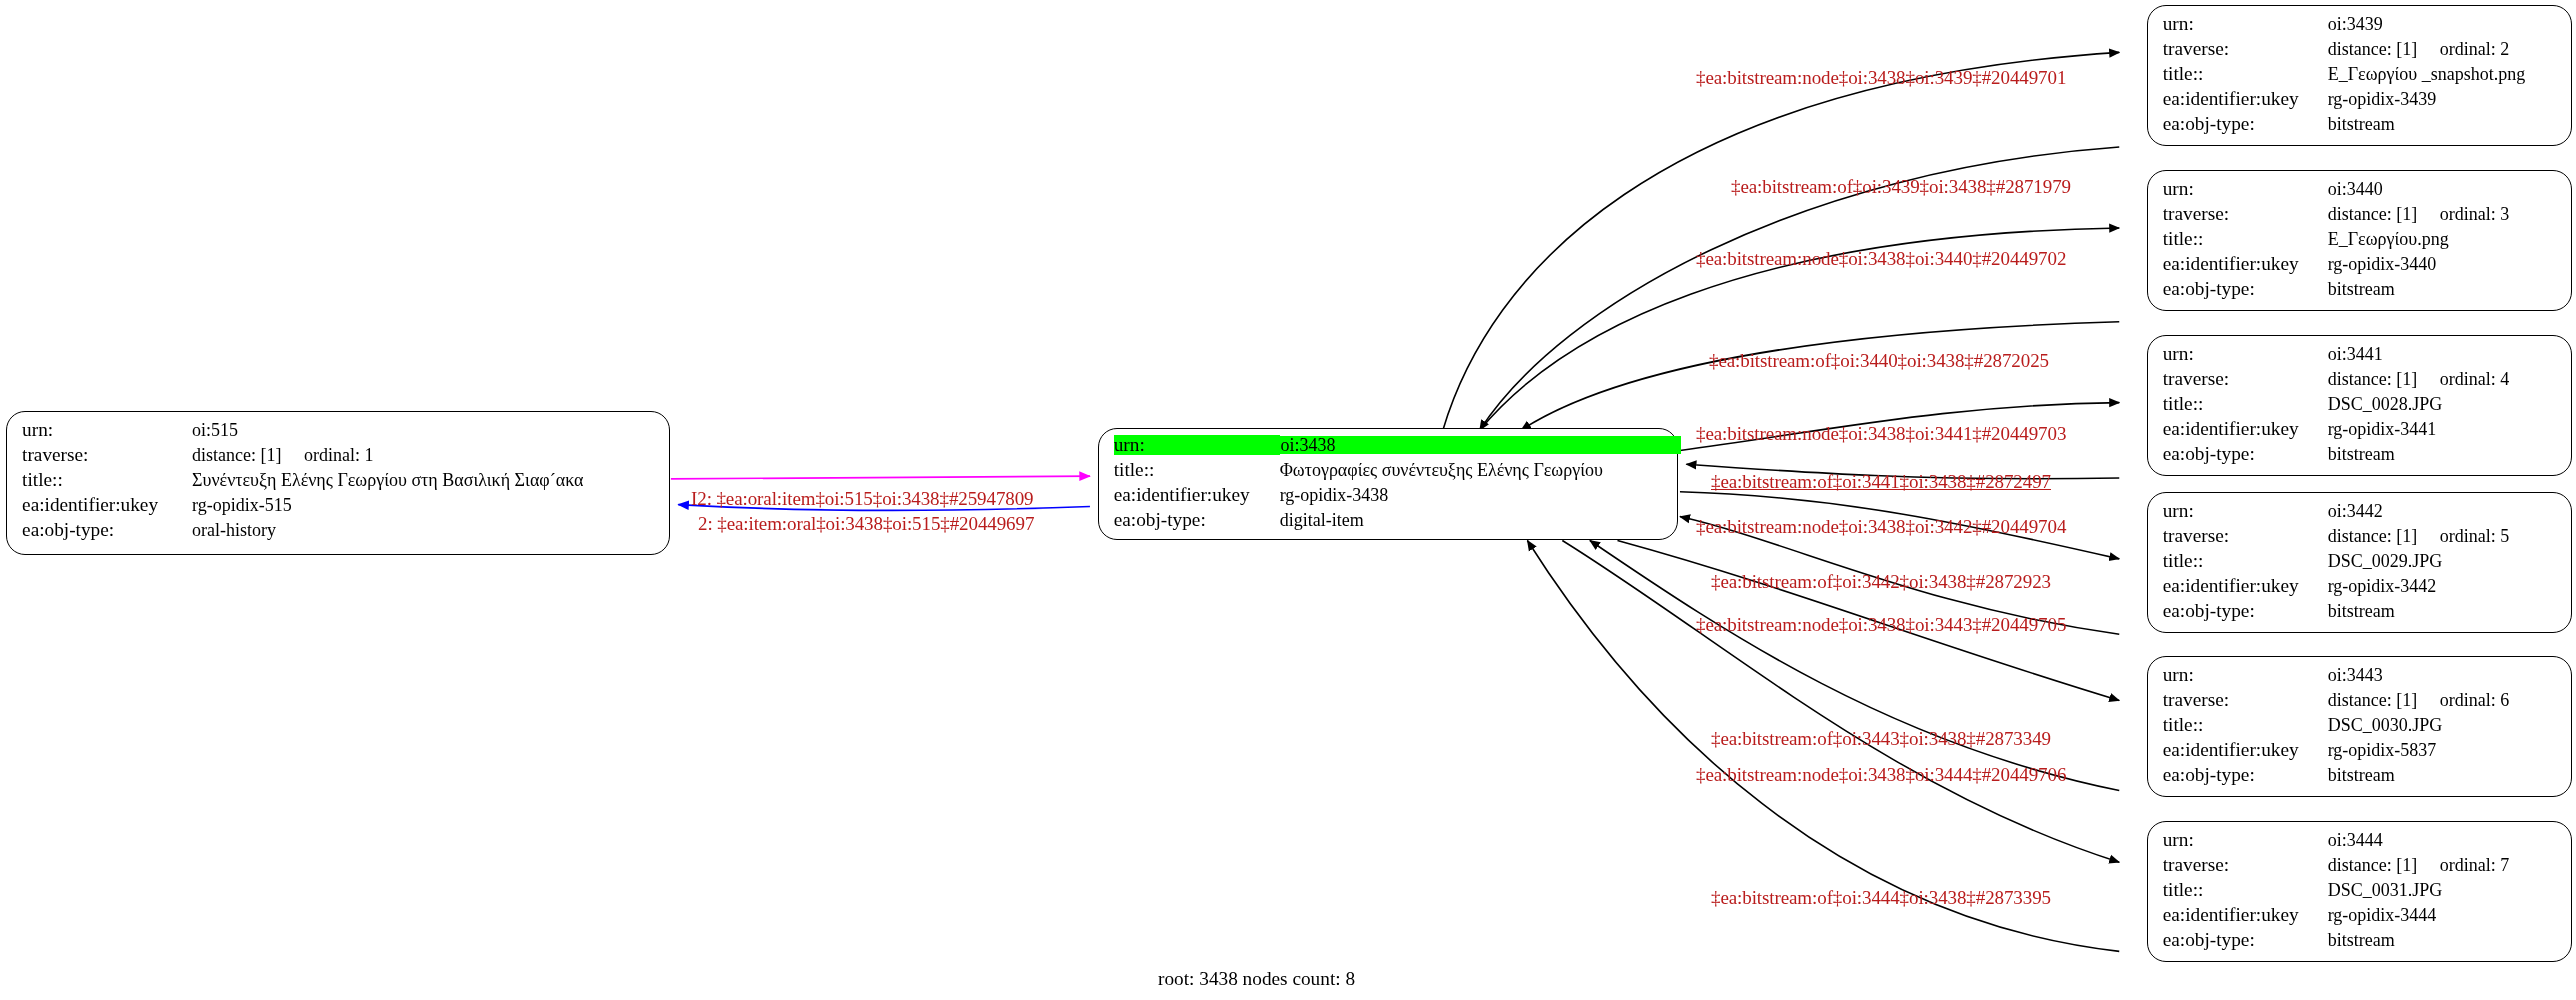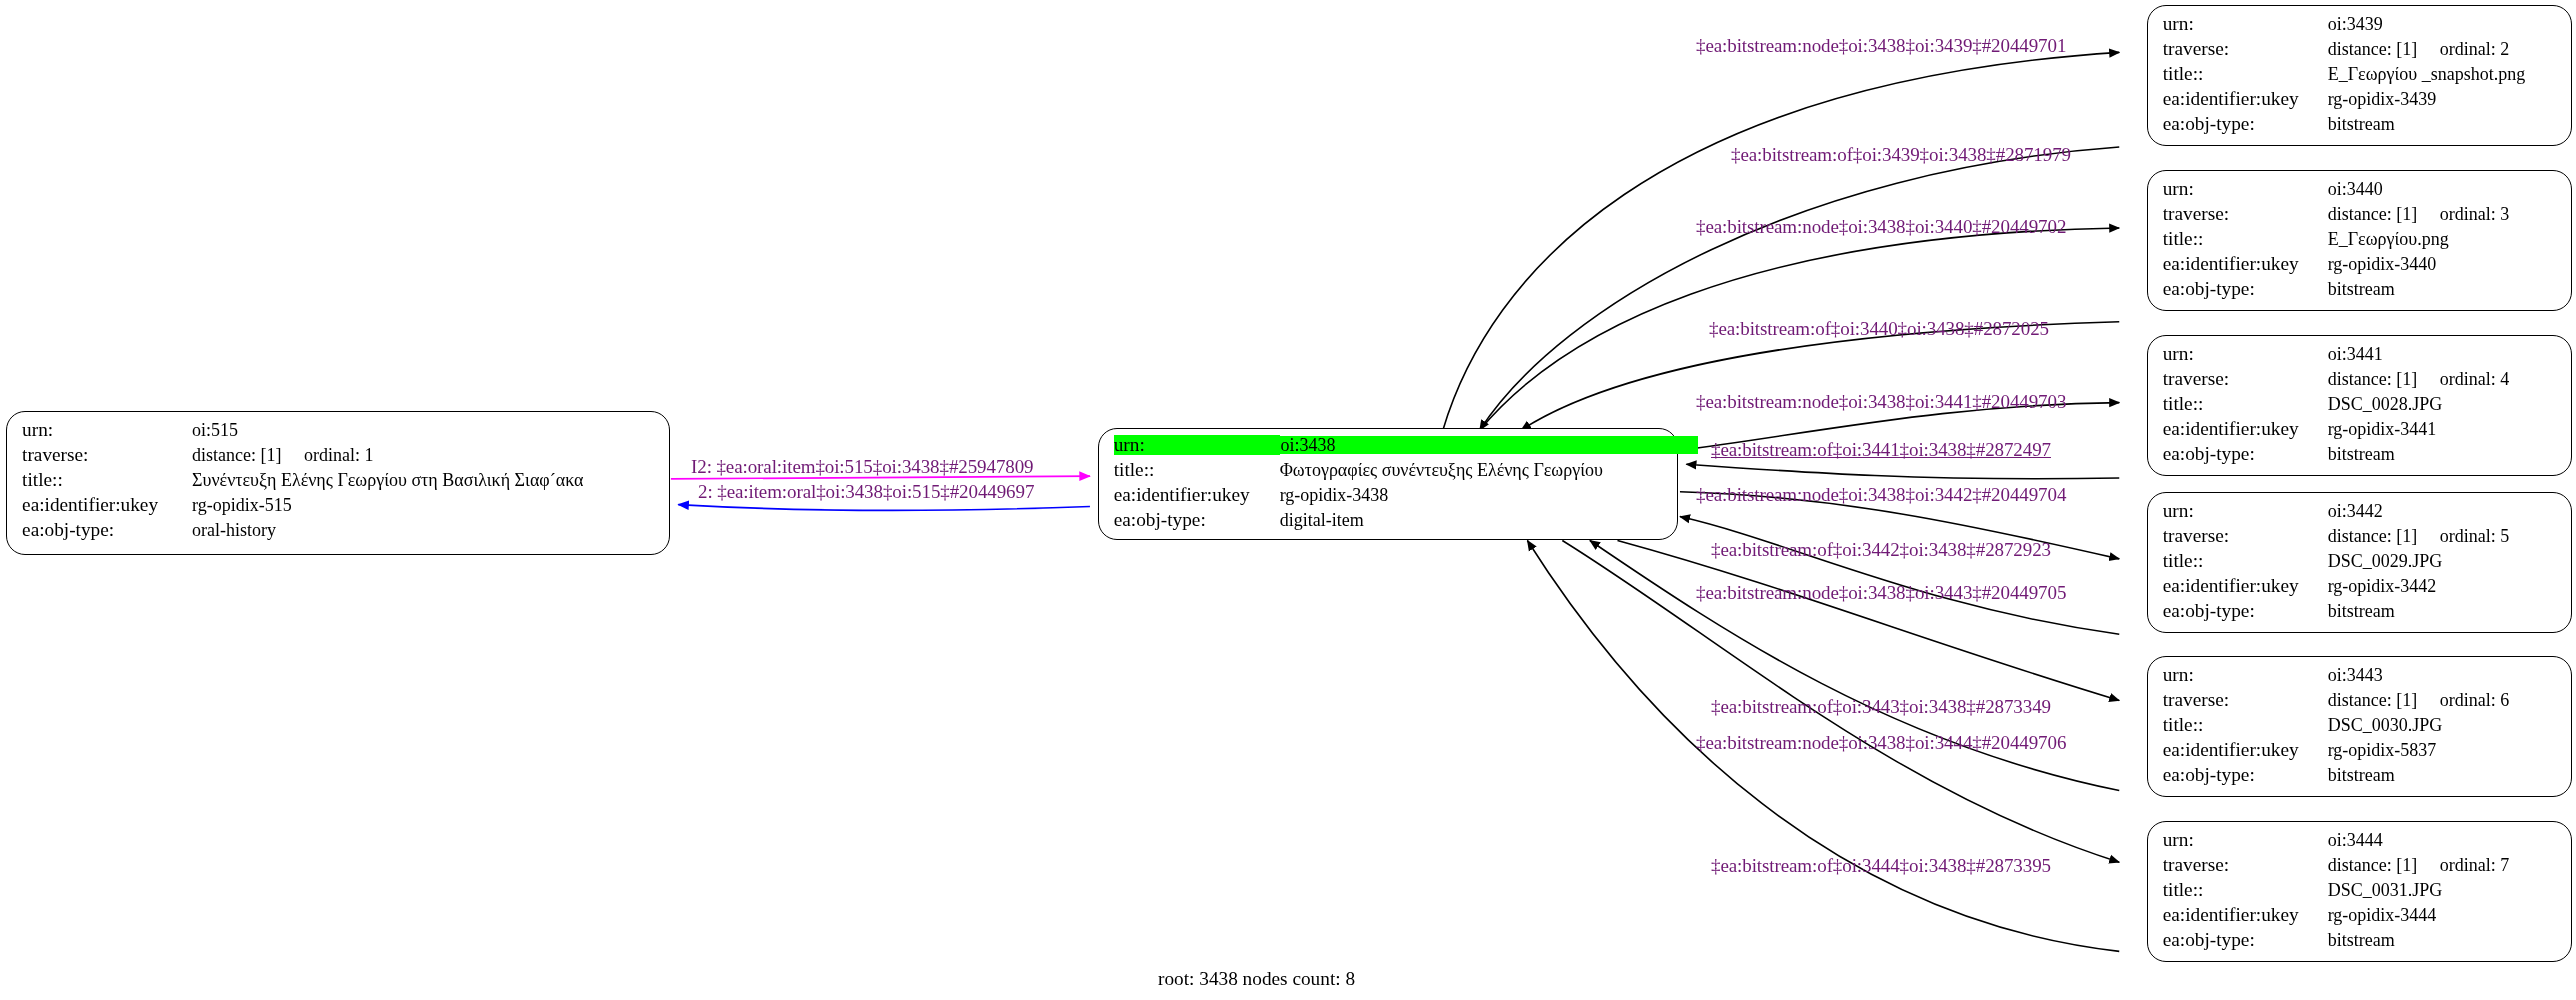--- a/index.html
+++ b/index.html
@@ -55,28 +55,29 @@
     font-size: 18px;
     color: #000000;
     flex: 0 0 auto;
     white-space: pre;
   }
   .node-row.highlight .node-key,
   .node-row.highlight .node-val {
     background: #00ff00;
   }
   .node-row.highlight .node-key { padding-right: 3.7px; }
-  .node-row.highlight .node-val { padding-right: 21px; }
+  .node-row.highlight .node-val { padding-right: 4px; }
 
   .edge-label {
     position: absolute;
     font-size: 19px;
-    color: #701a75;
+    color: #b91c1c;
     white-space: nowrap;
     letter-spacing: -0.1px;
+    margin-top: 32px;
   }
   .footer-label {
     position: absolute;
     font-size: 19.3px;
     color: #000000;
     white-space: nowrap;
   }
 </style>
 </head>
 <body>

